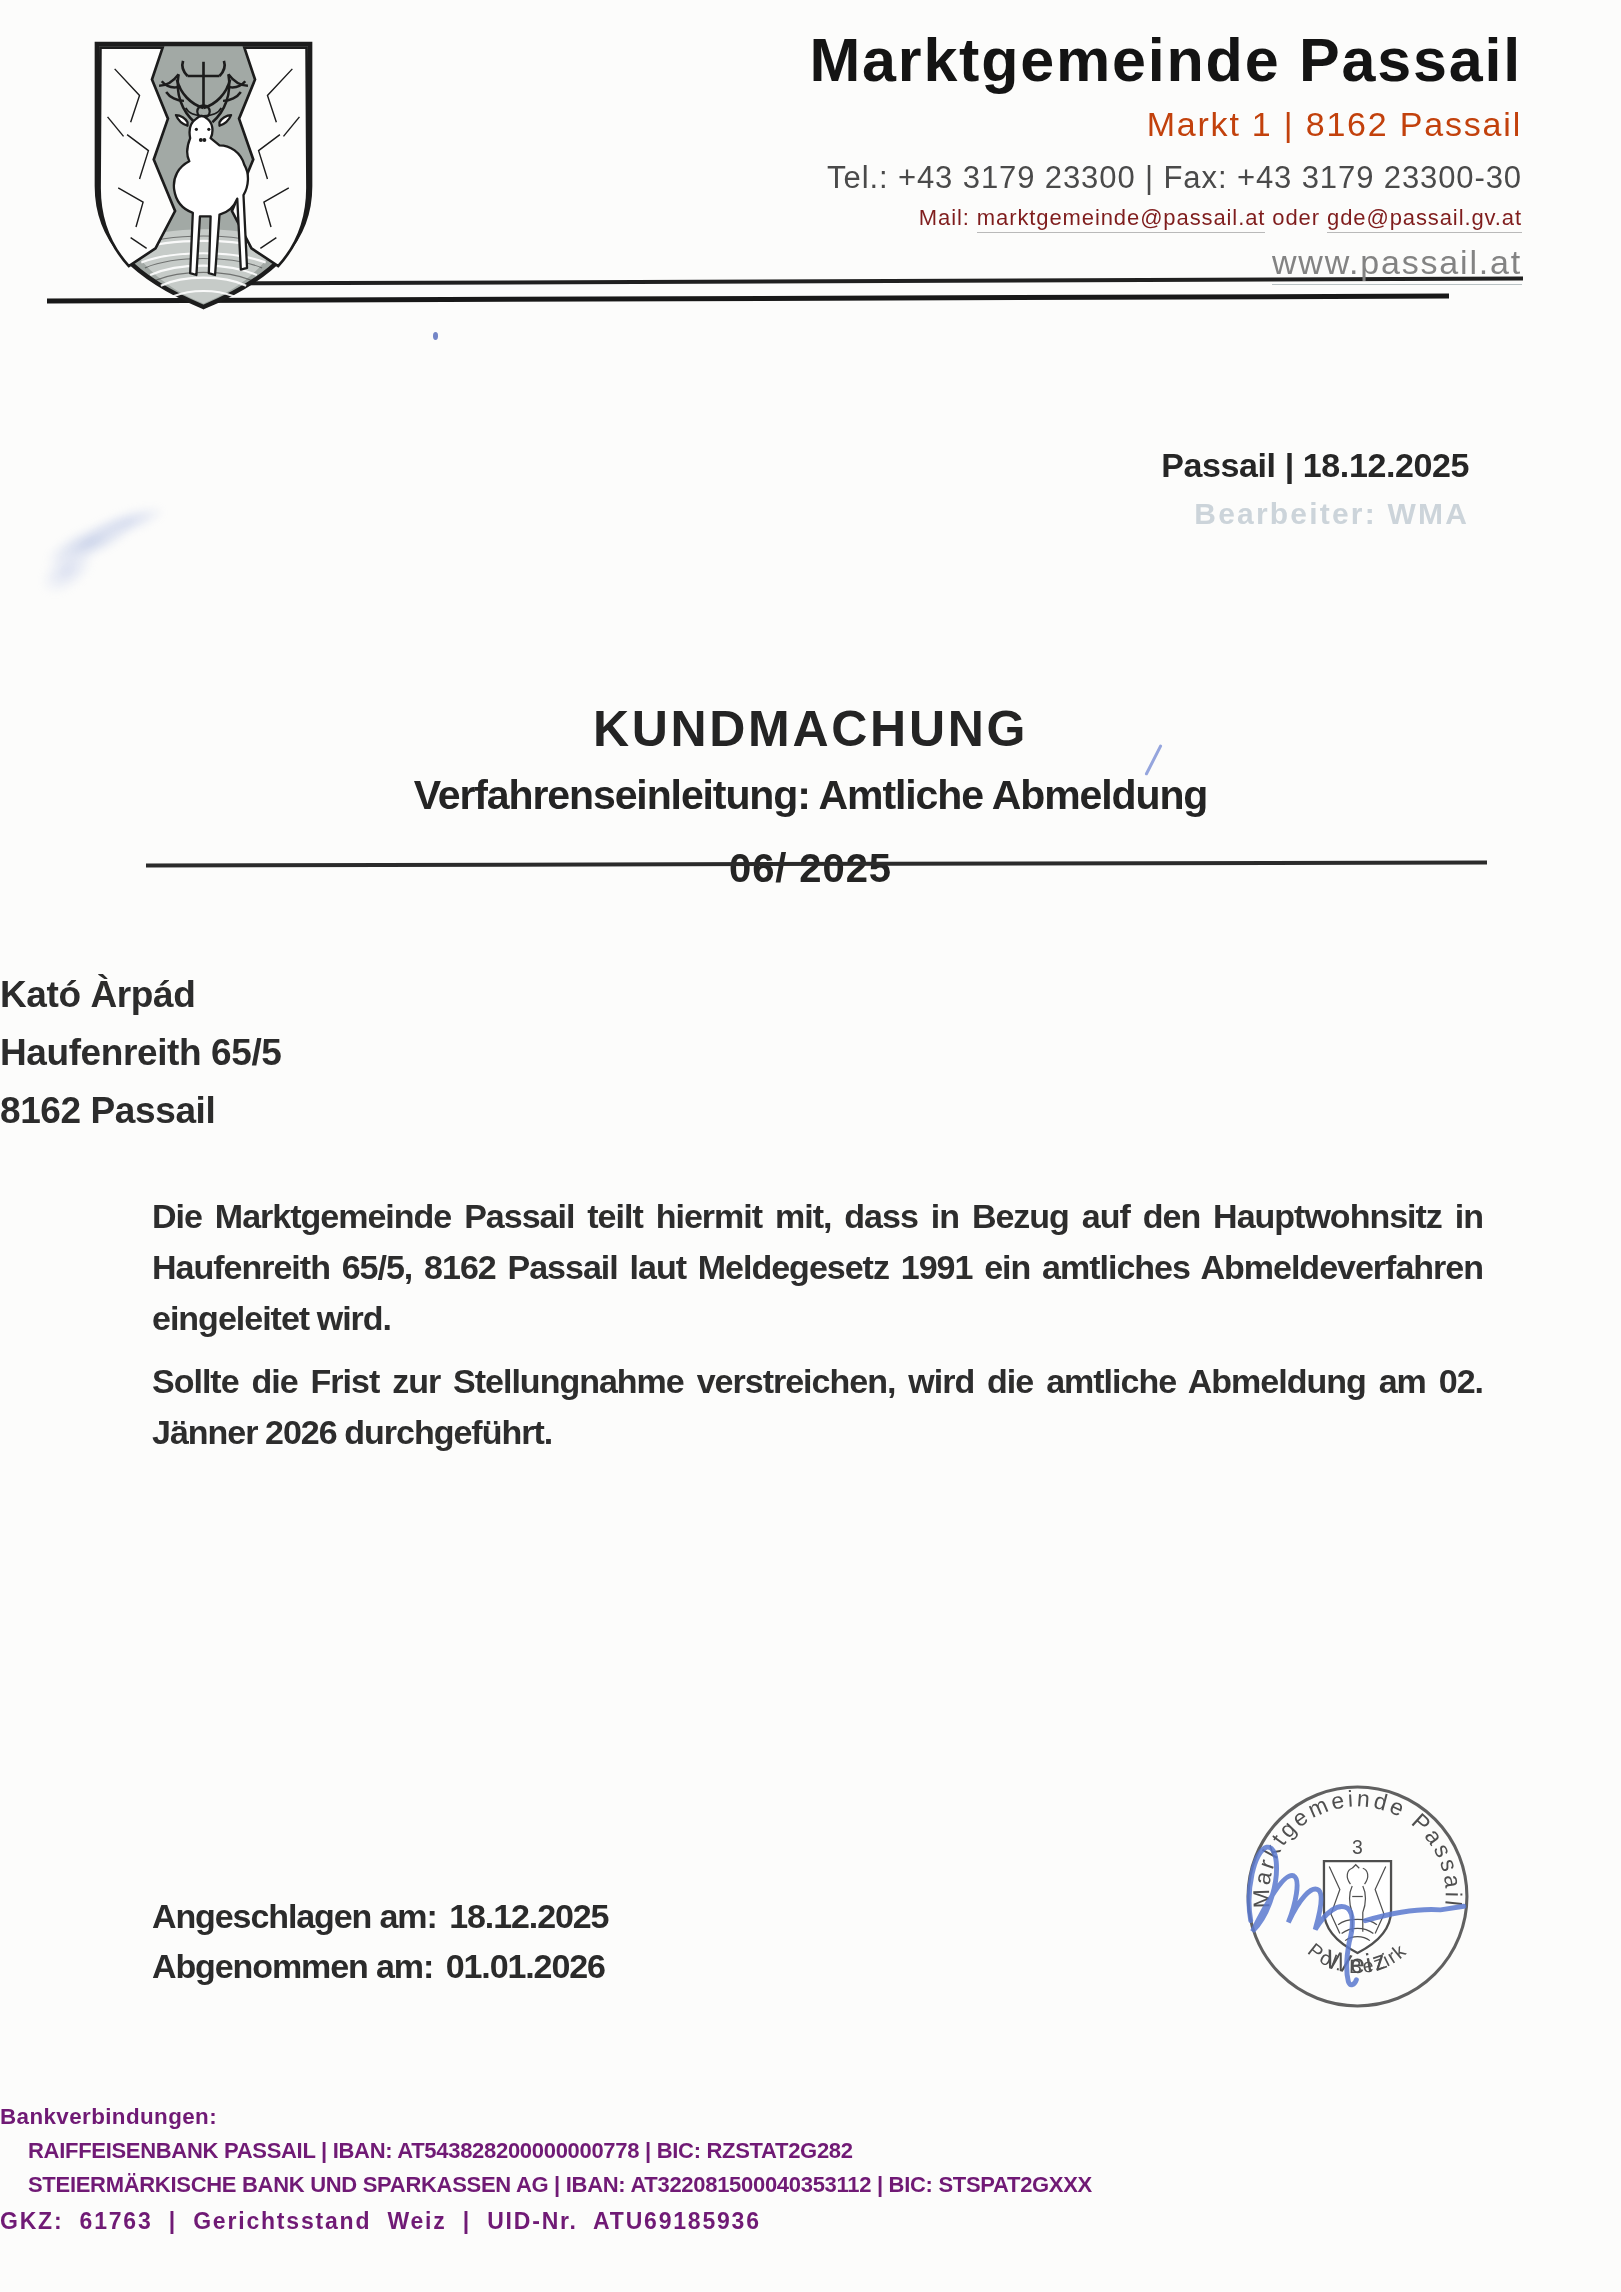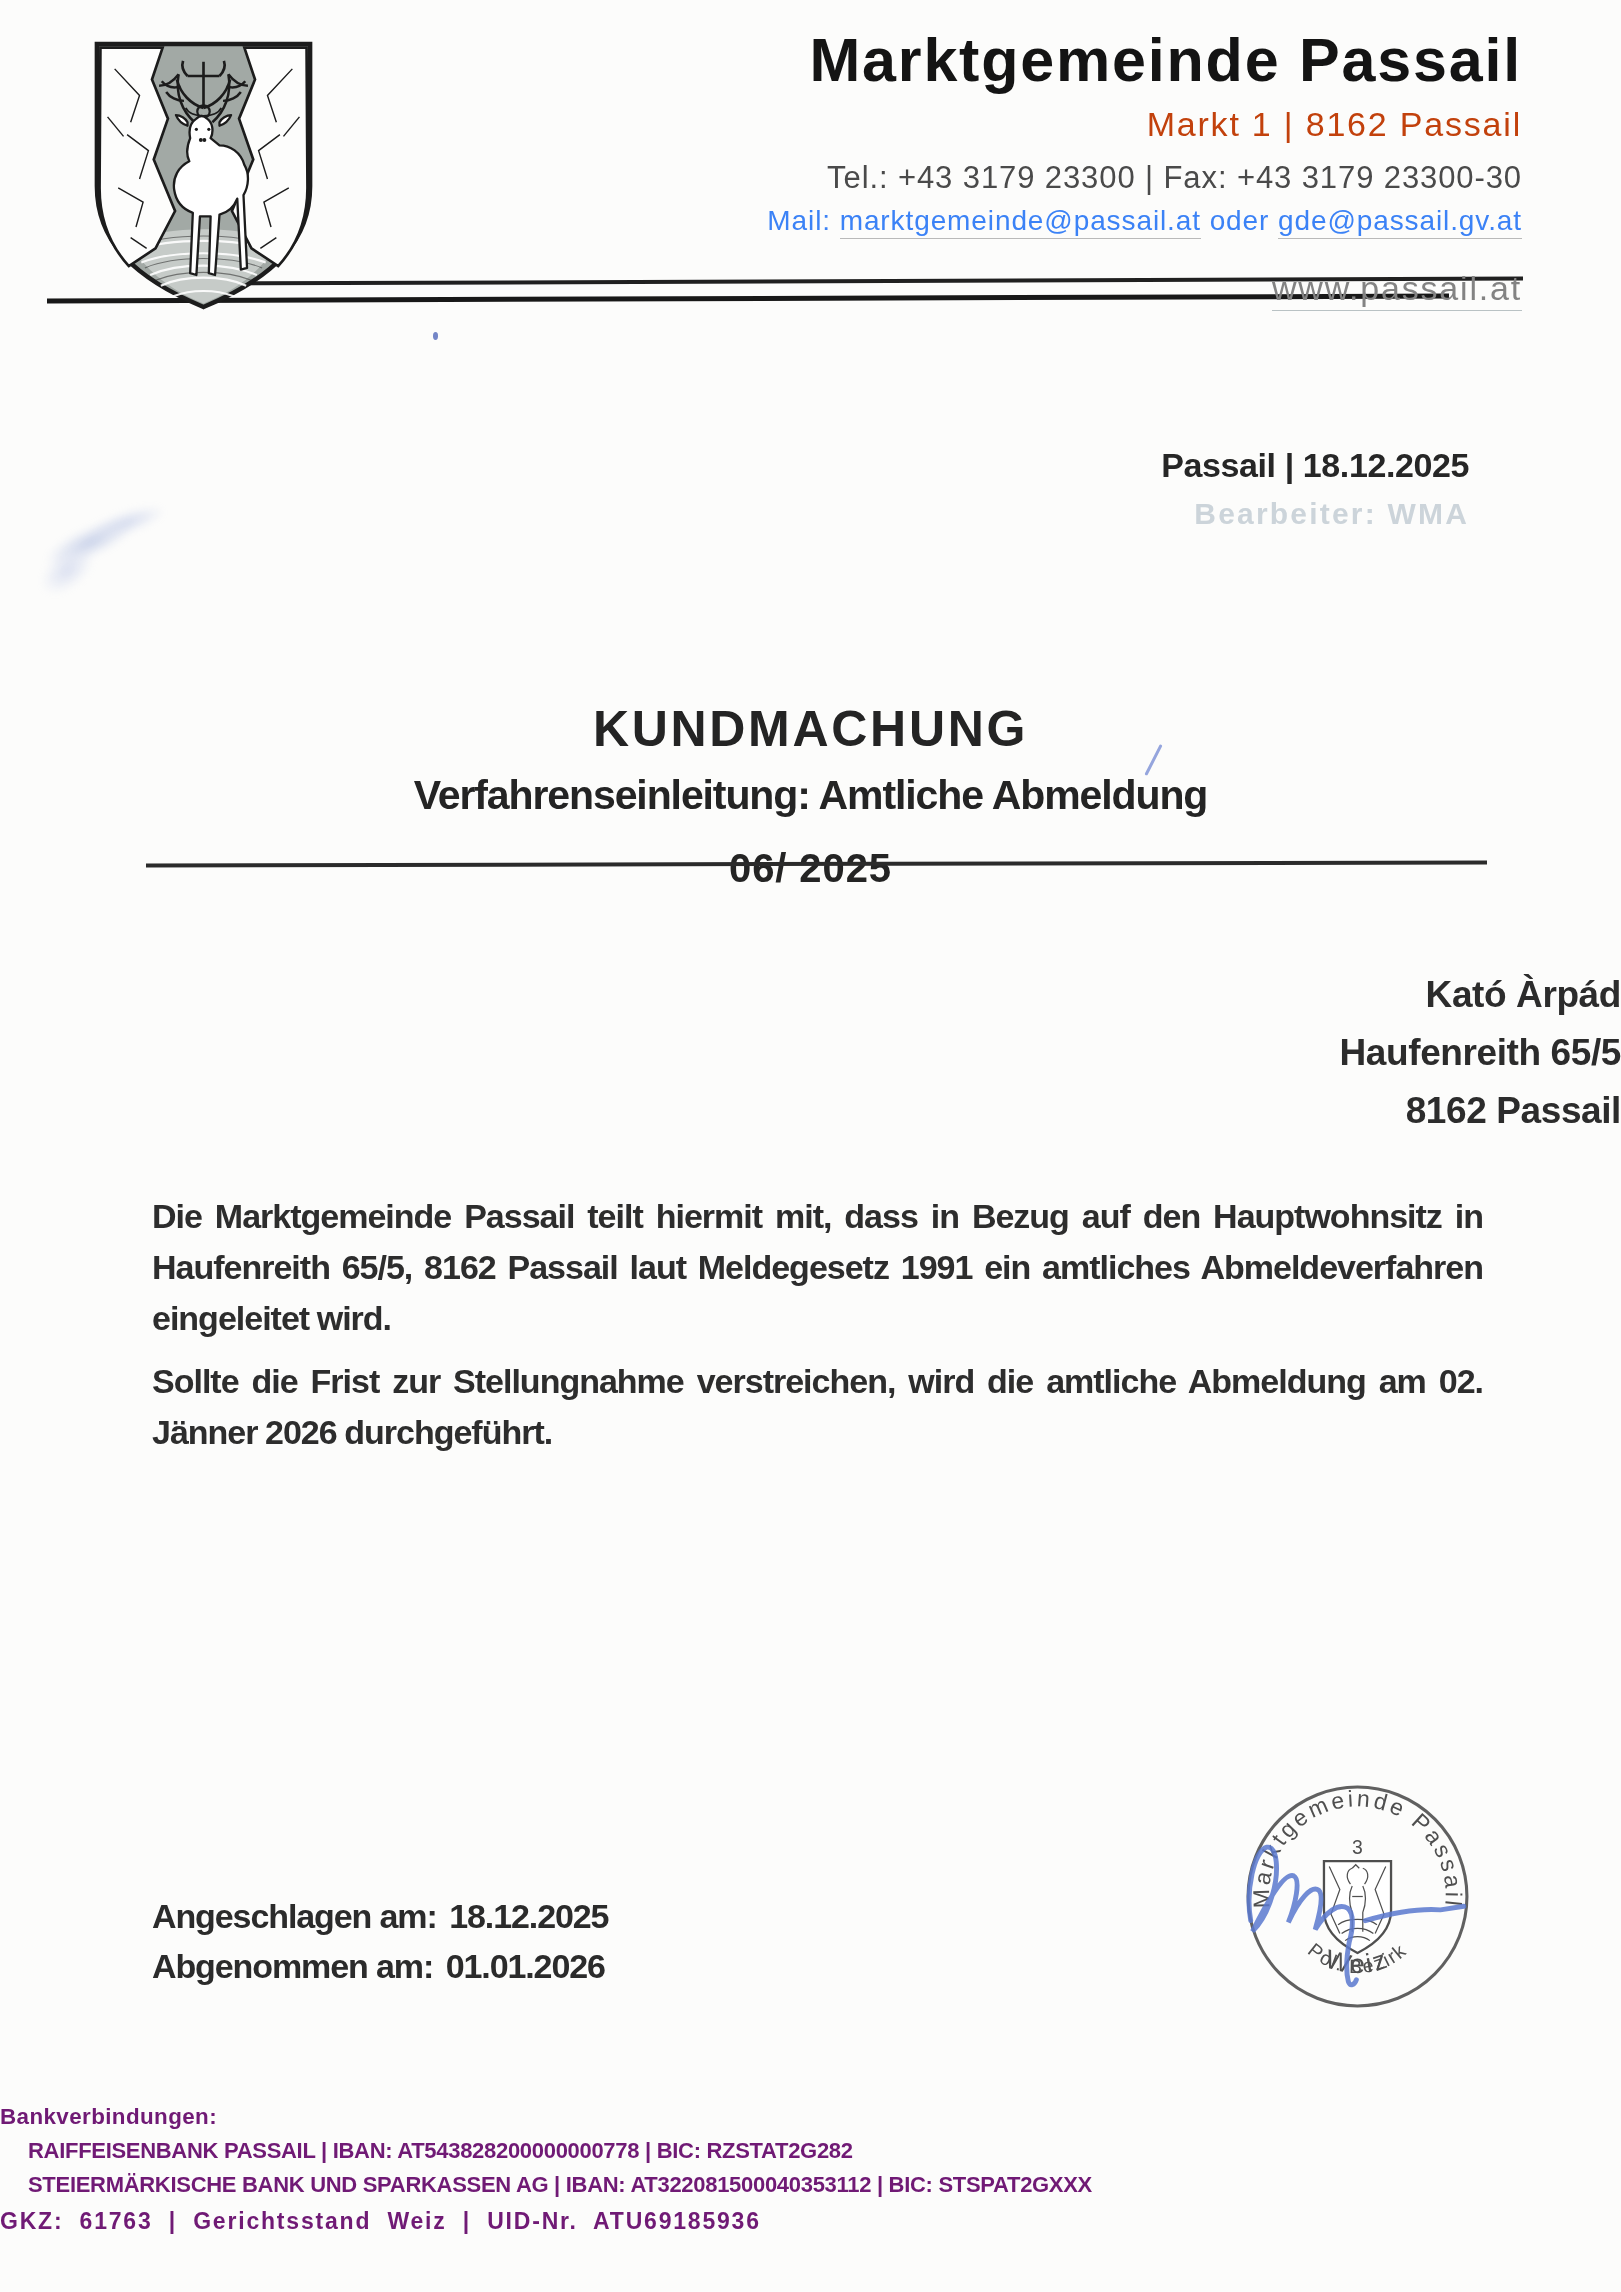--- a/index.html
+++ b/index.html
@@ -12,21 +12,21 @@
     font-family:"Liberation Sans", sans-serif;
     color:#2b2b2b;
     overflow:hidden;
   }
   
   .coa{position:absolute;left:88px;top:36px;width:231px;height:279px;z-index:2;}
   .header-text{position:absolute;right:99px;top:30px;text-align:right;z-index:2;}
   .org-name{font-size:61px;font-weight:700;color:#141414;letter-spacing:1.8px;line-height:1;margin:0 0 14.3px 0;}
   .hdr-addr{font-size:34px;color:#c2410c;letter-spacing:1.8px;margin-bottom:16px;}
   .hdr-tel{font-size:31px;color:#4a4a4a;letter-spacing:0.9px;margin-bottom:9px;}
-  .hdr-mail{font-size:28px;color:#3b82f6;letter-spacing:0.9px;margin-bottom:32px;}
+  .hdr-mail{font-size:22px;color:#7f1d1d;letter-spacing:0.9px;margin-bottom:12px;}
   .hdr-mail .mlink{border-bottom:1.8px solid #b9b9b9;padding-bottom:1.8px;}
   .hdr-www{font-size:34px;color:#838383;letter-spacing:1.8px;display:inline-block;border-bottom:1.8px solid #b9c2c4;padding-bottom:2px;}
   .rule{position:absolute;background:#202020;z-index:1;}
   .rule-upper{left:218px;top:279px;width:1305px;height:3.6px;transform:rotate(-0.22deg);}
   .rule-lower{left:47px;top:296px;width:1402px;height:4.5px;transform:rotate(-0.2deg);background:#181818;}
   .blue-dot{position:absolute;left:433px;top:332px;width:5.4px;height:8px;border-radius:50%;background:#3b54b0;opacity:.7;}
   
   .date-block{position:absolute;right:152px;top:446px;text-align:right;}
   .place-date{font-size:34px;font-weight:700;color:#262626;letter-spacing:-0.4px;}
   .clerk{font-size:30px;font-weight:700;color:#ccd4da;letter-spacing:2.2px;margin-top:11.6px;}
@@ -37,21 +37,21 @@
   .smudge i.s2{left:54px;top:10.7px;width:81px;height:23px;background:radial-gradient(closest-side,#aebbe2,transparent);transform:rotate(-18deg);}
   .smudge i.s3{left:3.6px;top:52px;width:63px;height:36px;background:radial-gradient(closest-side,#b9c4e6,transparent);transform:rotate(-40deg);}
   
   .title-block{position:absolute;left:0;width:100%;top:700px;text-align:center;color:#242424;}
   .main-heading{font-size:50px;font-weight:700;letter-spacing:2.7px;margin:0;}
   .sub-heading{font-size:41px;font-weight:700;letter-spacing:-1.1px;margin-top:14.3px;}
   .case-number{font-size:40px;font-weight:700;letter-spacing:0.9px;margin-top:27px;}
   .blue-tick{position:absolute;left:1152px;top:743px;width:3.1px;height:34px;background:#7b8fd6;transform:rotate(27deg);opacity:.8;border-radius:1.8px;z-index:3;}
   .title-rule{position:absolute;left:146px;top:862px;width:1341px;height:3.6px;background:#2b2b2b;transform:rotate(-0.12deg);}
   
-  .recipient{position:absolute;left:0;width:100%;top:974px;text-align:right;font-size:37px;font-weight:700;color:#2c2c2c;letter-spacing:-0.4px;}
+  .recipient{position:absolute;left:0;width:100%;top:974px;text-align:left;font-size:37px;font-weight:700;color:#2c2c2c;letter-spacing:-0.4px;}
   .recipient div{margin-bottom:16px;}
   
   .body-text{position:absolute;left:152px;width:1331px;top:1191px;
     font-size:34px;font-weight:700;color:#2d2d2d;
     letter-spacing:-1px;word-spacing:-0.9px;line-height:51px;
     text-align:justify;}
   .body-text p{margin:0 0 11.6px 0;}
   
   .posting{position:absolute;left:152px;top:1891px;font-size:34px;font-weight:700;color:#2b2b2b;line-height:50px;letter-spacing:-1.1px;}
   .posting .plabel{margin-right:12.5px;margin-top:40px;}

